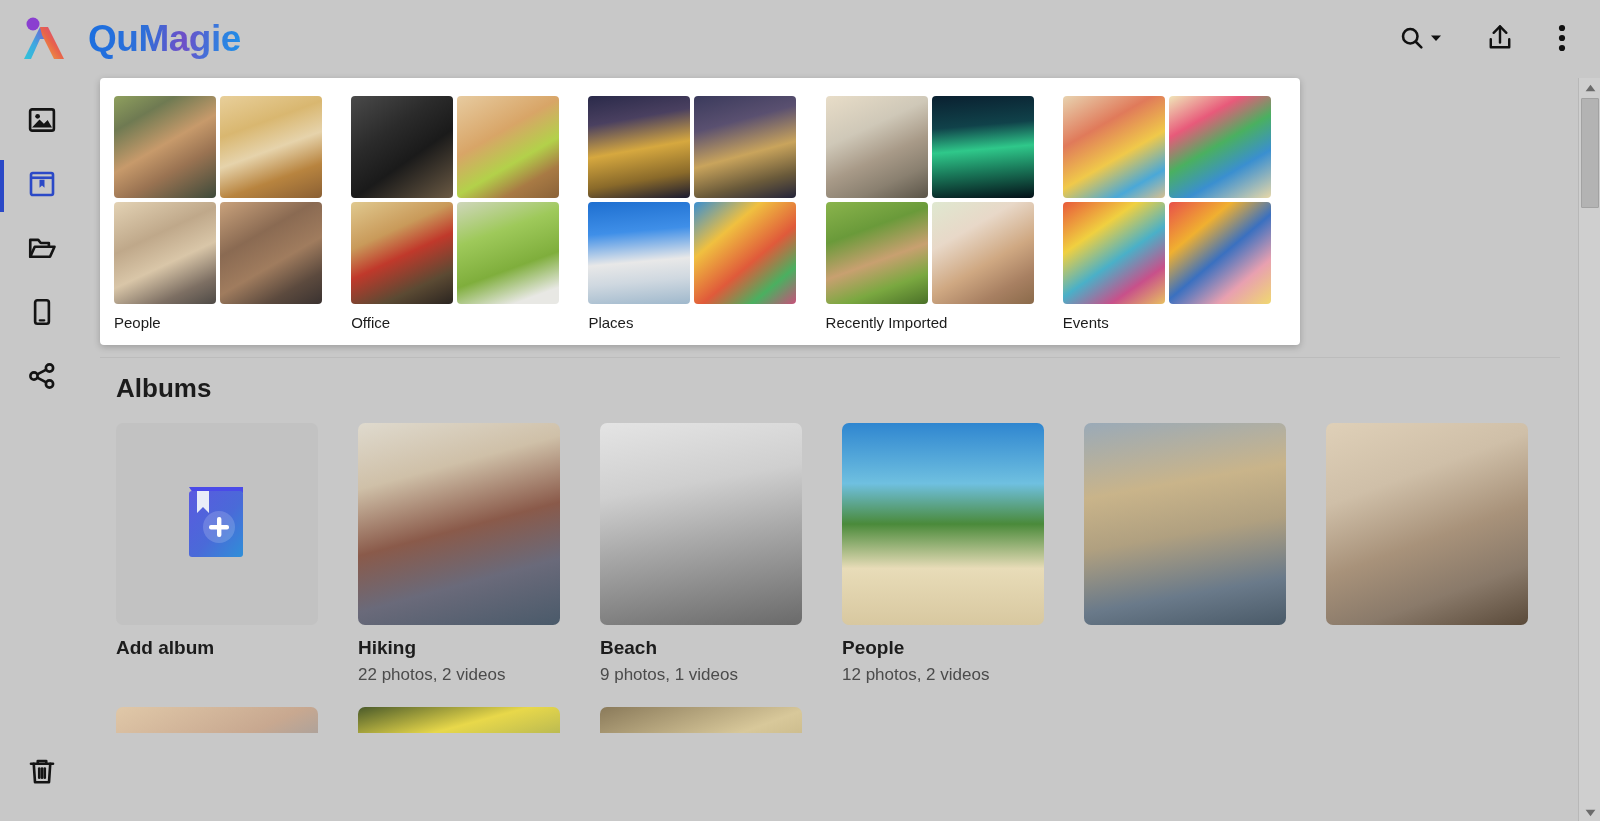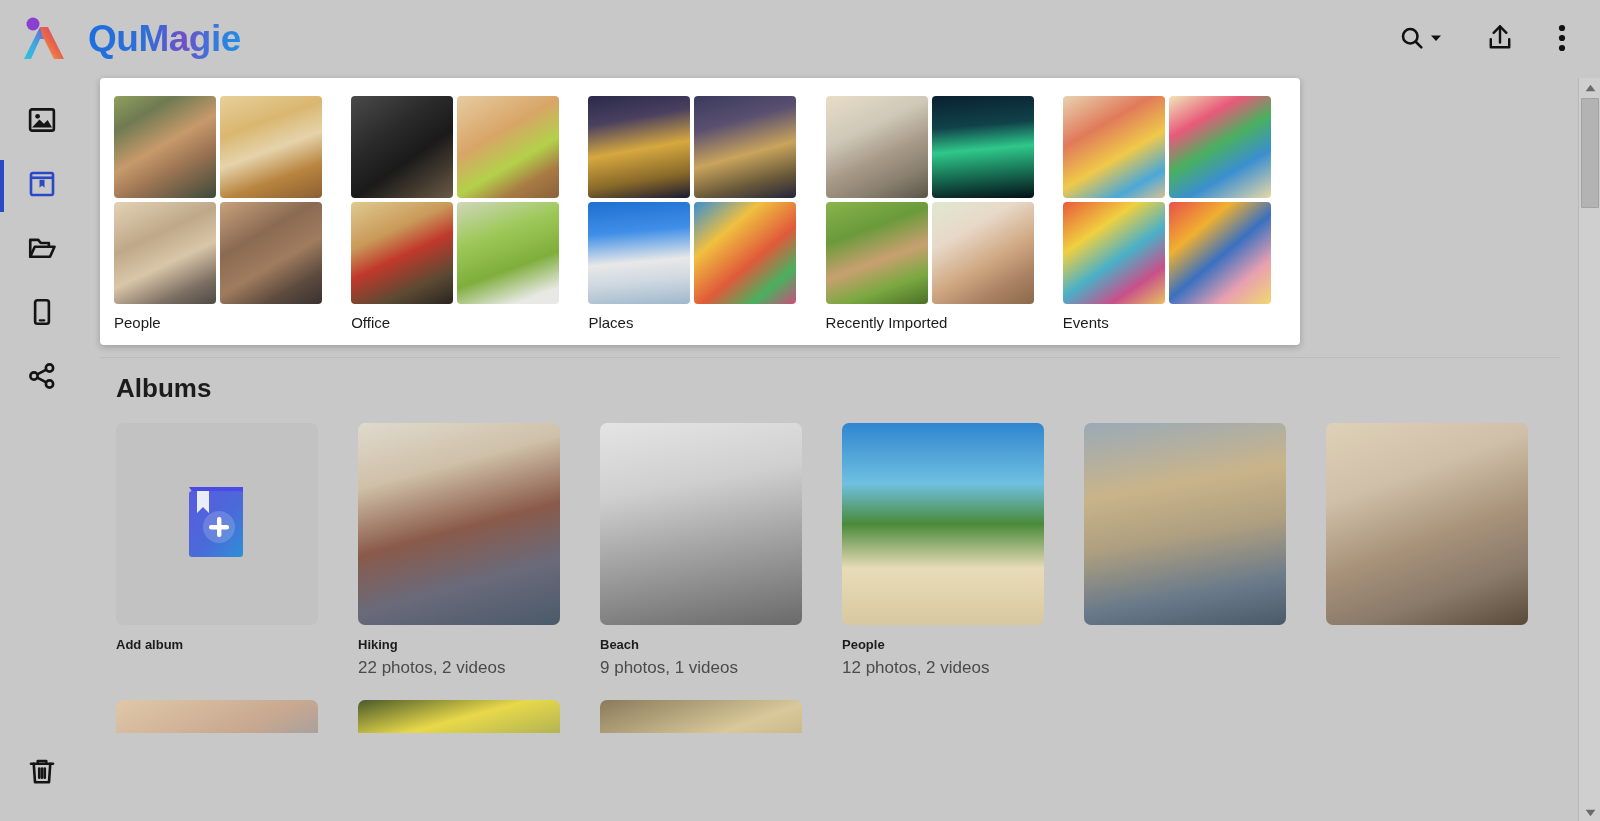--- a/index.html
+++ b/index.html
@@ -177,21 +177,21 @@
     background-color: #c2c2c2;
   }
   .album-thumb.add {
     background: #c2c2c2;
     display: flex;
     align-items: center;
     justify-content: center;
   }
   .album-name {
     margin-top: 12px;
-    font-size: 13px;
+    font-size: 19px;
     font-weight: bold;
     color: #1c1c1c;
   }
   .album-count {
     margin-top: 6px;
     font-size: 17px;
     color: #4b4b4b;
   }
 
   

